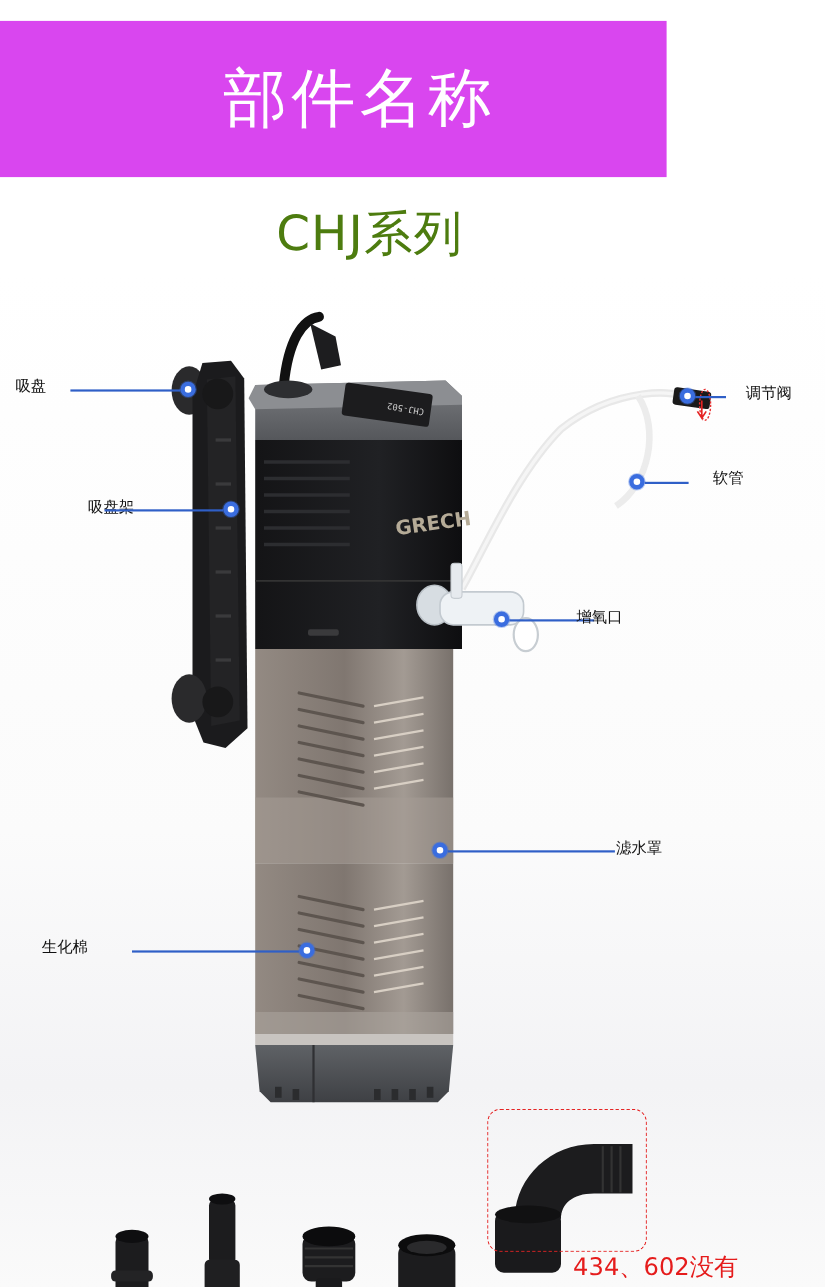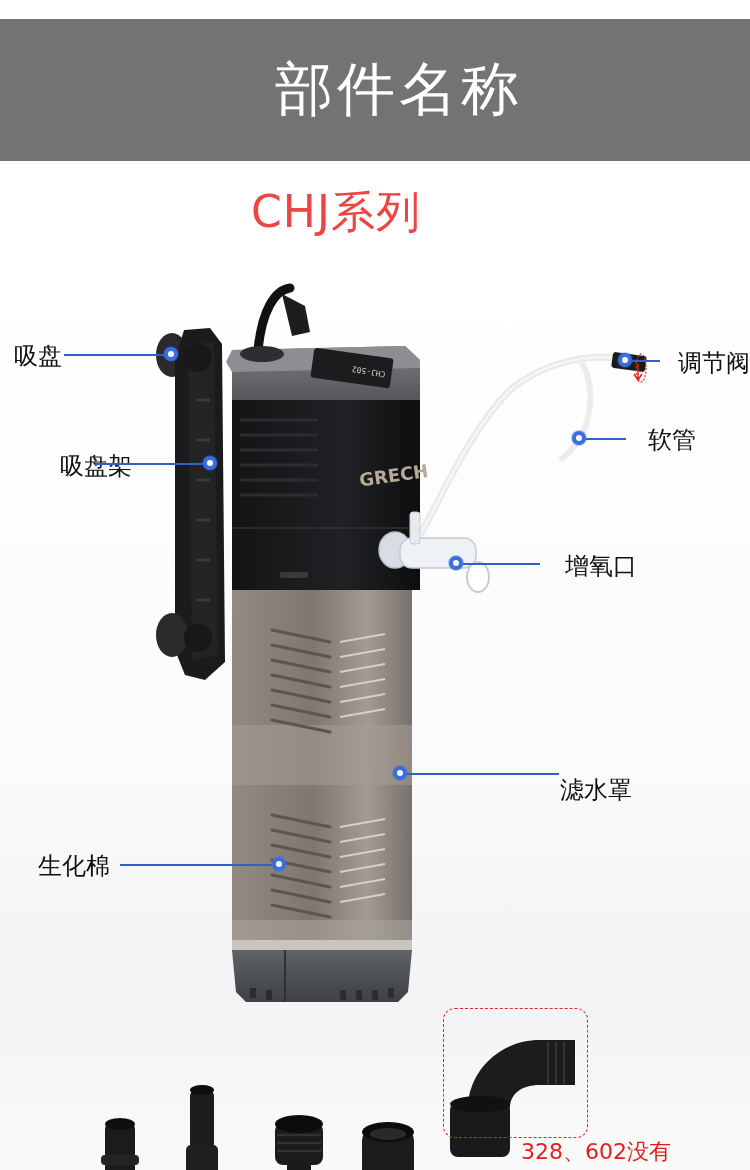--- a/index.html
+++ b/index.html
@@ -1,40 +1,40 @@
 <!DOCTYPE html>
 <html><head>
 <meta charset="utf-8">
 <style>
   * { margin: 0; padding: 0; box-sizing: border-box; }
   html, body { width: 750px; height: 1170px; background: #ffffff; overflow: hidden; }
   body { position: relative; font-family: "DejaVu Sans", "Liberation Sans", sans-serif; color: #1a1a1a; }
 
   .header-band {
-    position: absolute; left: 0; top: 19px; width: 750px; height: 142px;
-    background: #737373; display: flex; align-items: center; justify-content: center; padding-left: 48px;
+    position: absolute; left: 0; top: 19px; width: 606px; height: 142px;
+    background: #d946ef; display: flex; align-items: center; justify-content: center; padding-left: 48px;
   }
   .header-title { color: #ffffff; font-size: 58px; letter-spacing: 4px; font-weight: normal; }
 
   .series-title {
     position: absolute; left: 0; top: 183px; width: 672px; text-align: center;
-    font-size: 44px; color: #ef4444; letter-spacing: 1px;
+    font-size: 44px; color: #4d7c0f; letter-spacing: 1px;
   }
 
   .canvas {
     position: absolute; left: 0; top: 250px; width: 750px; height: 920px;
     background: linear-gradient(180deg, #ffffff 0%, #fbfbfb 55%, #f3f3f5 80%, #fafafa 100%);
   }
 
   
   .product { position: absolute; left: 0; top: 0; width: 750px; height: 920px; }
 
   
   .label {
-    position: absolute; font-size: 24px; color: #111; white-space: nowrap; line-height: 1;
+    position: absolute; font-size: 14px; color: #111; white-space: nowrap; line-height: 1;
   }
   .line { position: absolute; height: 1.5px; background: #2f5fc7; }
   .dot {
     position: absolute; width: 14px; height: 14px; border-radius: 50%;
     background: #ffffff; border: 4px solid #3a6ddf; box-shadow: 0 0 0 1px rgba(58,109,223,0.35);
   }
 
   .note {
     position: absolute; left: 521px; top: 1137px; font-size: 22px; color: #e51c1c; white-space: nowrap;
   }
@@ -230,39 +230,39 @@
         <rect x="450" y="852" width="60" height="55" rx="8" fill="#1a1a1c"></rect>
         <ellipse cx="480" cy="854" rx="30" ry="8" fill="#111112"></ellipse>
       </g>
     </g>
   </svg>
 
   <span class="label" style="left:14px; top:94px;">吸盘</span>
   <div class="line" style="left:64px; top:104px; width:100px;"></div>
   <div class="dot" style="left:164px; top:97px;"></div>
 
-  <span class="label" style="left:16px; top:204px;padding-left:44px;">吸盘架</span>
+  <span class="label" style="left:36px; top:204px;padding-left:44px;">吸盘架</span>
   <div class="line" style="left:95px; top:213px; width:108px;"></div>
   <div class="dot" style="left:203px; top:206px;"></div>
 
   <div class="dot" style="left:618px; top:103px;"></div>
   <div class="line" style="left:632px; top:110px; width:28px;"></div>
   <span class="label" style="left:668px; top:101px;margin-left:10px;">调节阀</span>
 
   <div class="dot" style="left:572px; top:181px;"></div>
   <div class="line" style="left:586px; top:188px; width:40px;"></div>
   <span class="label" style="left:648px; top:178px;">软管</span>
 
   <div class="dot" style="left:449px; top:306px;"></div>
   <div class="line" style="left:463px; top:313px; width:77px;"></div>
-  <span class="label" style="left:565px; top:304px;text-align:center;">增氧口</span>
+  <span class="label" style="left:524px; top:304px;text-align:center;">增氧口</span>
 
   <div class="dot" style="left:393px; top:516px;"></div>
   <div class="line" style="left:407px; top:523px; width:152px;"></div>
-  <span class="label" style="left:560px; top:514px;margin-top:14px;">滤水罩</span>
+  <span class="label" style="left:560px; top:514px;">滤水罩</span>
 
   <span class="label" style="left:38px; top:604px;">生化棉</span>
   <div class="line" style="left:120px; top:614px; width:152px;"></div>
   <div class="dot" style="left:272px; top:607px;"></div>
 </div>
 
 <div class="dash-box"></div>
-<div class="note">328、602没有</div>
+<div class="note">434、602没有</div>
 
 </body></html>

